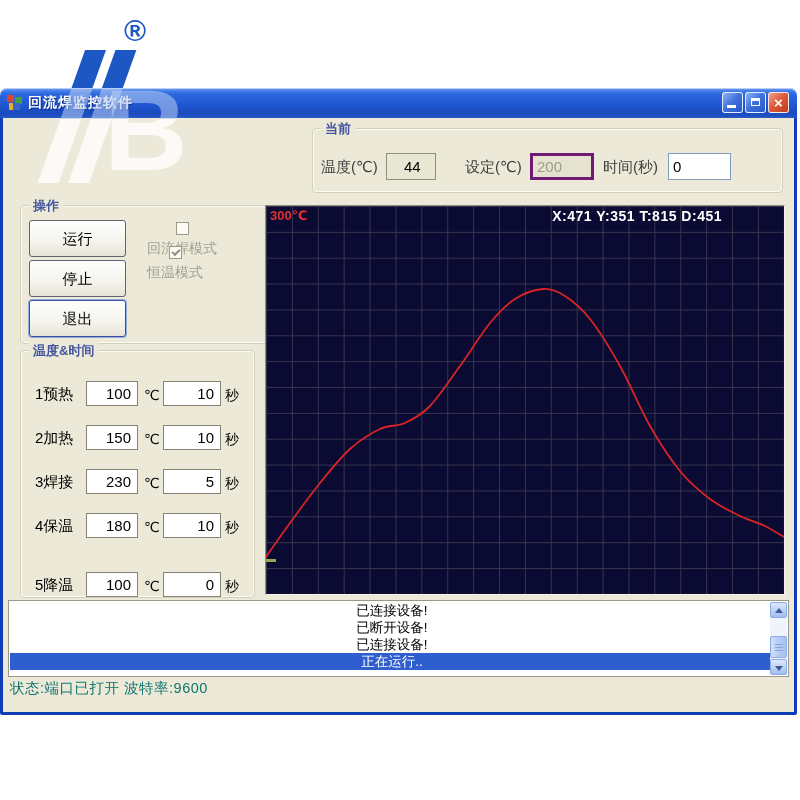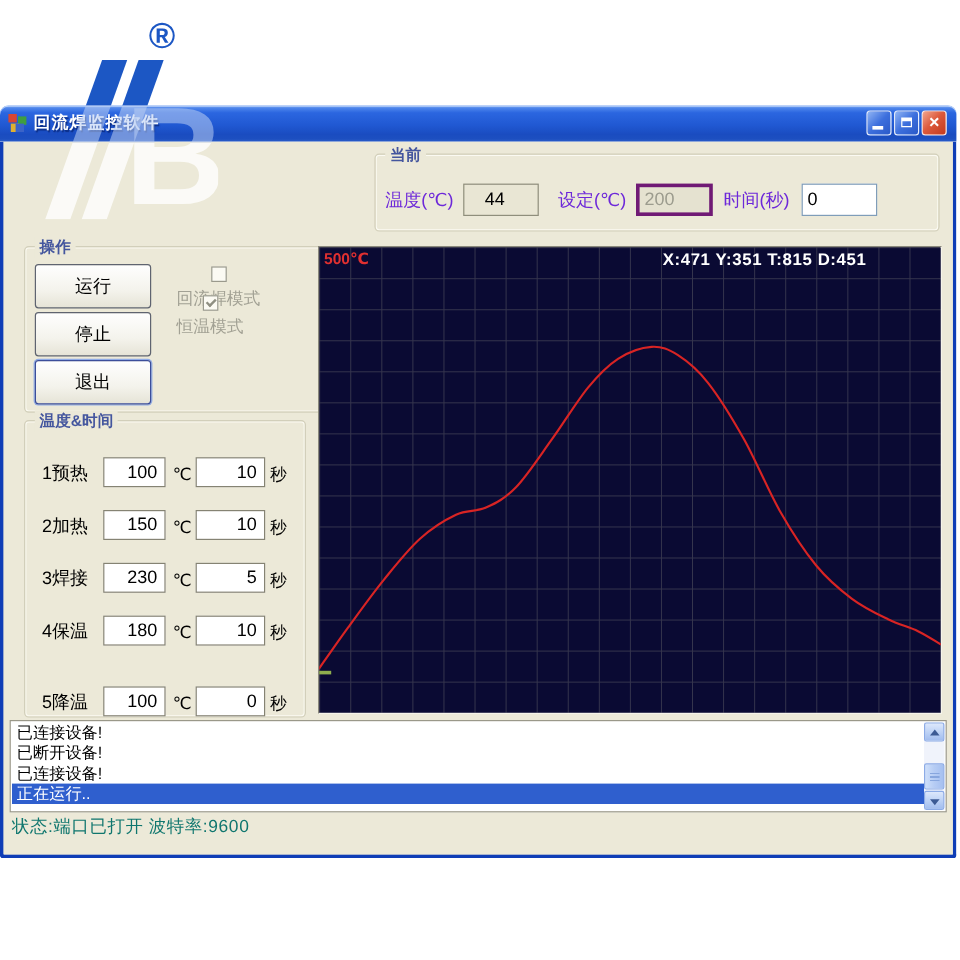--- a/index.html
+++ b/index.html
@@ -60,21 +60,21 @@
   .combo-arrow{position:absolute;left:3px;top:6px;width:0;height:0;
     border-left:4px solid transparent;border-right:4px solid transparent;border-top:5px solid #1a3e99;}
 
   .xp-btn{position:absolute;height:37px;border:1px solid #5f6470;border-radius:3px;box-sizing:border-box;
     background:linear-gradient(180deg,#fefefe,#f4f3ec 60%,#e6e4d7);
     font-size:15px;color:#000;text-align:center;line-height:35px;cursor:pointer;
     font-family:"Liberation Sans","DejaVu Sans",sans-serif;}
   .xp-btn.focused{box-shadow:0 0 0 1px #8fabe6;border-color:#3c4e9a;}
 
   
-  .cur-label{position:absolute;font-size:15px;color:#6d28d9;top:29px;}
+  .cur-label{position:absolute;font-size:15px;color:#404040;top:29px;}
   .cur-input{position:absolute;top:24px;height:27px;box-sizing:border-box;font-size:15px;padding:0 4px;
     font-family:"Liberation Sans","DejaVu Sans",sans-serif;}
   .inp-readonly{background:#e9e6d4;border:1px solid #8f8e7c;color:#000;}
   .inp-disabled{background:#e5e2d0;border:3px solid #701a75;color:#9c9c8e;}
   .inp-normal{background:#fff;border:1px solid #7f9db9;color:#000;}
 
   
   .cb-row{position:absolute;left:126px;display:flex;align-items:center;gap:5px;flex-direction:column;}
   .cb-box{width:13px;height:13px;border:1px solid #9a998c;background:#fbfaf3;position:relative;box-sizing:border-box;}
   .cb-box.checked::after{content:"";position:absolute;left:2px;top:2px;width:6px;height:3px;
@@ -100,21 +100,21 @@
     background-image:linear-gradient(to right,#35354d 1px,transparent 1px),
                      linear-gradient(to bottom,#35354d 1px,transparent 1px);
     background-size:25.9px 25.87px;cursor:crosshair;}
   .chart-max{position:absolute;left:4px;top:2px;color:#e03030;font-size:13px;font-weight:bold;}
   .chart-coords{position:absolute;right:62px;top:2px;color:#fff;font-size:14px;font-weight:bold;letter-spacing:0.5px;}
   .chart svg{position:absolute;left:0;top:0;}
   .chart-marker{position:absolute;left:0;top:353px;width:10px;height:3px;background:#8fae4e;}
 
   
   .logbox{position:absolute;left:5px;top:482px;width:781px;height:77px;background:#fff;
-    border:1px solid #9a9889;box-sizing:border-box;}
+    border:1px solid #9a9889;box-sizing:border-box;text-align:center;}
   .log-items{position:absolute;left:1px;top:1px;right:18px;}
   .log-item{height:17px;line-height:17px;font-size:13.5px;color:#000;padding-left:4px;white-space:nowrap;cursor:default;}
   .log-item.selected{background:#2f5fce;color:#fff;}
   .scrollbar{position:absolute;top:1px;right:1px;width:17px;bottom:1px;background:#f0f3fb;}
   .sb-btn{position:absolute;left:0;width:17px;height:16px;border-radius:2px;box-sizing:border-box;
     background:linear-gradient(180deg,#dde8fb,#b8cef4 60%,#a2bdee);border:1px solid #8cabe6;}
   .sb-up{top:0;} .sb-down{bottom:0;}
   .sb-arrow-up{position:absolute;left:4px;top:5px;width:0;height:0;border-left:4px solid transparent;
     border-right:4px solid transparent;border-bottom:5px solid #3c5a94;}
   .sb-arrow-down{position:absolute;left:4px;top:6px;width:0;height:0;border-left:4px solid transparent;
@@ -178,21 +178,21 @@
     </div>
   </div>
 
   <div class="window-body">
     <div class="client">
 
 
       <div class="groupbox" style="left:309px;top:10px;width:471px;height:65px;">
         <div class="group-label">当前</div>
         <div class="cur-label" style="left:8px;">温度(℃)</div>
-        <input class="cur-input inp-readonly" style="left: 73px; width: 63px; padding-left: 17px;" readonly="" value="44">
+        <input class="cur-input inp-readonly" style="left: 73px; width: 50px; padding-left: 17px;" readonly="" value="44">
         <div class="cur-label" style="left:152px;">设定(℃)</div>
         <input class="cur-input inp-disabled" style="left: 217px; width: 64px;" readonly="" value="200">
         <div class="cur-label" style="left:290px;">时间(秒)</div>
         <input class="cur-input inp-normal" style="left: 355px; width: 63px;" value="0">
       </div>
 
       <div class="groupbox" style="left:17px;top:87px;width:263px;height:139px;">
         <div class="group-label">操作</div>
         <div class="xp-btn" style="left:8px;top:14px;width:97px;">运行</div>
         <div class="xp-btn" style="left:8px;top:54px;width:97px;">停止</div>
@@ -244,21 +244,21 @@
           <span class="tt-unit-c">℃</span>
           <input class="tt-time" value="0" style="">
           <span class="tt-unit-s">秒</span>
         </div>
       </div>
 
       <div class="chart">
         <svg width="518" height="388" viewBox="0 0 518 388">
           <path id="curve-path" fill="none" stroke="#d82424" stroke-width="1.8" stroke-linecap="round" stroke-linejoin="round" d="M 0,351 C 4.0,345.3 15.0,329.3 24,317 C 33.0,304.7 44.0,289.3 54,277 C 64.0,264.7 74.0,252.0 84,243 C 94.0,234.0 104.8,227.3 114,223 C 123.2,218.7 130.7,220.8 139,217 C 147.3,213.2 154.8,209.5 164,200 C 173.2,190.5 184.0,173.8 194,160 C 204.0,146.2 214.8,128.2 224,117 C 233.2,105.8 240.2,98.7 249,93 C 257.8,87.3 268.7,83.5 277,83 C 285.3,82.5 291.2,85.0 299,90 C 306.8,95.0 314.8,101.3 324,113 C 333.2,124.7 344.0,142.2 354,160 C 364.0,177.8 374.0,202.5 384,220 C 394.0,237.5 404.0,252.8 414,265 C 424.0,277.2 434.0,285.5 444,293 C 454.0,300.5 464.8,305.5 474,310 C 483.2,314.5 491.7,316.5 499,320 C 506.3,323.5 514.8,329.2 518,331"></path>
         </svg>
-        <div class="chart-max">500℃</div>
+        <div class="chart-max">300℃</div>
         <div class="chart-coords">X:471 Y:351 T:815 D:451</div>
         <div class="chart-marker"></div>
       </div>
 
       <div class="logbox">
         <div class="log-items">
           <div class="log-item">已连接设备!</div>
           <div class="log-item">已断开设备!</div>
           <div class="log-item">已连接设备!</div>
           <div class="log-item selected">正在运行..</div>

